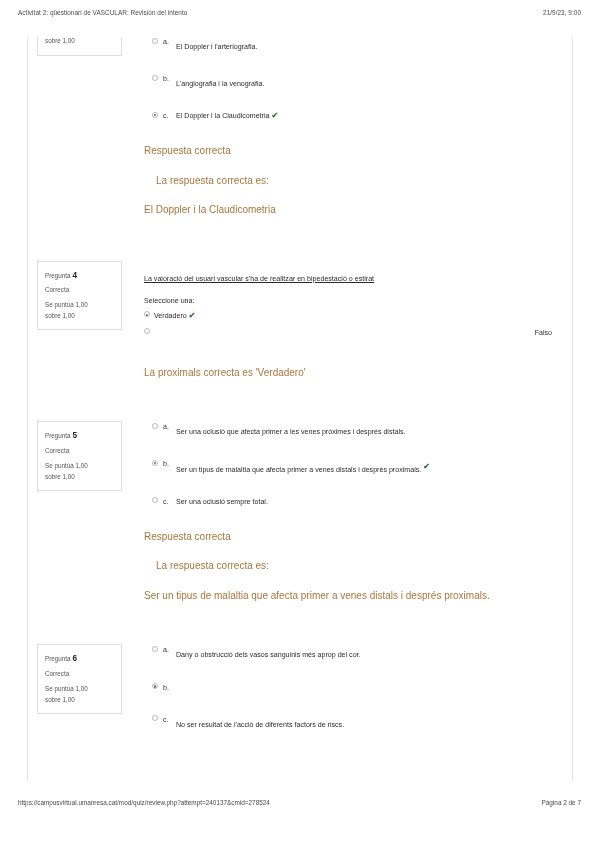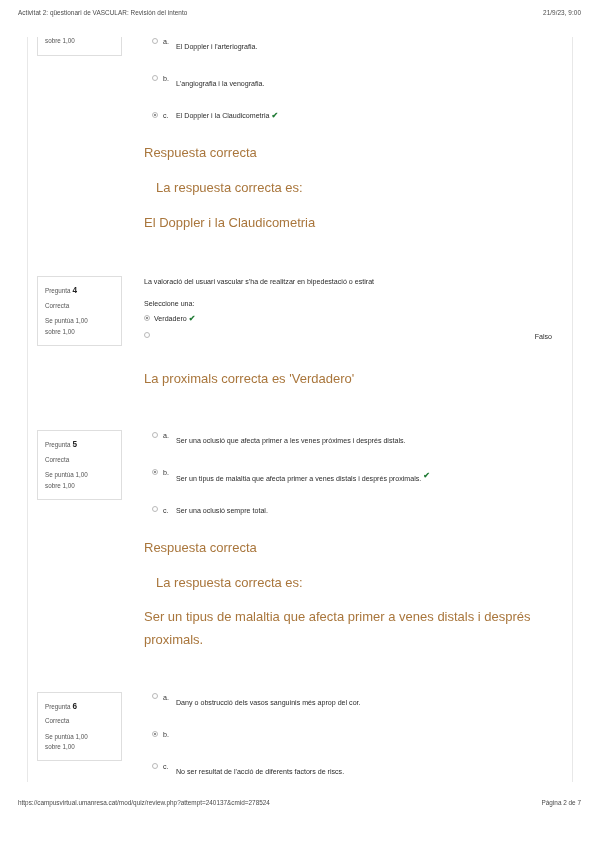--- a/index.html
+++ b/index.html
@@ -82,21 +82,21 @@
 
   .q-body {
     flex: 1;
     padding-left: 22px;
     padding-right: 20px;
     font-size: 7.1px;
     line-height: 1.7;
     color: #2b2b2b;
   }
 
-  .q-text { margin: 0 0 6px 0; }
+  .q-text { margin: 12px 0 6px 0; text-decoration: underline; }
 
   .q-prompt { margin: 10px 0 3px 0; font-size: 7.1px; }
 
   
   .answers { margin: 0; padding: 0; list-style: none; }
   .answer {
     display: flex;
     align-items: flex-start;
     margin: 0 0 20px 0;
     padding-left: 8px;
@@ -141,21 +141,21 @@
   .tick {
     color: #1f7a34;
     font-size: 8px;
     font-weight: bold;
     margin-left: 2px;
     line-height: 1;
   }
   .tick.raised { vertical-align: 2.5px; }
 
   
-  .feedback { color: #a9763c; font-size: 13px; line-height: 1.75; }
+  .feedback { color: #a9763c; font-size: 10px; line-height: 1.75; }
   .feedback .fb-head { margin: 0 0 6px 0; }
   .feedback .fb-lead { margin: 12px; }
   .feedback .fb-answer { margin: 0; }
   .feedback .fb-answer.spaced { margin-top: 12px; }
 
   
   .page-footer {
     position: absolute;
     bottom: 42px; left: 18px; right: 18px;
     display: flex;

